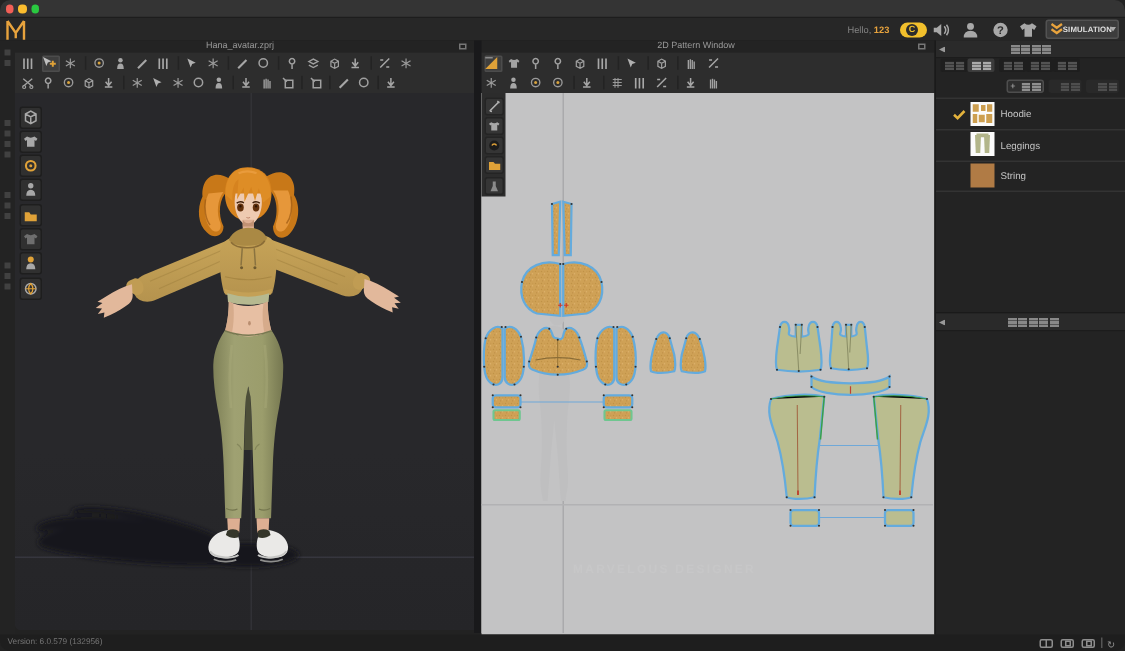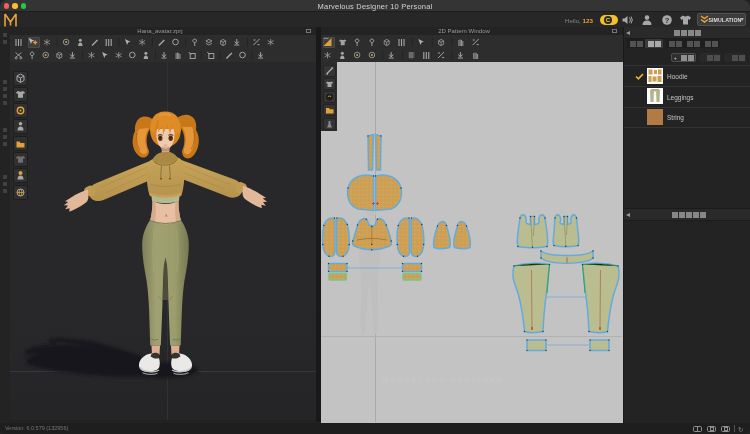--- a/index.html
+++ b/index.html
@@ -3,21 +3,20 @@
 *{margin:0;padding:0;box-sizing:border-box}
 body{font-family:"Liberation Sans",sans-serif;background:#1a1a1a}
 #app{position:relative;width:750px;height:434px;overflow:hidden;background:#222;font-family:"Liberation Sans",sans-serif}
 .abs{position:absolute}
 </style></head><body>
 <div id="app">
 <div class="abs" style="left:0;top:0;width:750px;height:12px;background:#343434;border-radius:7px 7px 0 0;border-bottom:1px solid #1d1d1d"></div>
 <div class="abs" style="left:4.0px;top:3.2px;width:5.4px;height:5.4px;border-radius:50%;background:#f35f57"></div>
 <div class="abs" style="left:12.3px;top:3.2px;width:5.4px;height:5.4px;border-radius:50%;background:#fbbd2e"></div>
 <div class="abs" style="left:20.6px;top:3.2px;width:5.4px;height:5.4px;border-radius:50%;background:#2ac840"></div>
-<div class="abs" style="left:0;top:2px;width:750px;text-align:center;font-size:7.5px;color:#d2d2d2;letter-spacing:.2px">Marvelous Designer 10 Personal</div>
 <div class="abs" style="left:0;top:12px;width:750px;height:15px;background:#272727"></div>
 <svg class="abs" style="left:3px;top:12.5px" width="15" height="15" viewBox="0 0 15 15">
 <path d="M2,1 V13.5 M13,1 V13.5 M2,1 L7.5,9 L13,1 M7.5,9 V12.5" stroke="#e8a33d" stroke-width="1.6" fill="none"></path>
     </svg>
 <div class="abs" style="left:565px;top:17px;font-size:6.2px;color:#858585">Hello, <span style="color:#e8a33d;font-weight:bold">123</span></div>
 <div class="abs" style="left:600px;top:15px;width:17.5px;height:10px;border-radius:5px;background:#f2c02c"></div>
 <div class="abs" style="left:604px;top:16px;width:8px;height:8px;border-radius:50%;background:#2c2c2c;color:#f3c32c;font-size:6px;font-weight:bold;text-align:center;line-height:8.4px">C</div>
 <svg class="abs" style="left:621px;top:14px" width="12" height="12" viewBox="0 0 12 12">
 <path d="M1.5,4.5 h2 l3,-2.5 v8 l-3,-2.5 h-2 z" fill="#a8a8a8"></path>
       <path d="M8.5,3.5 q2,2.5 0,5 M10,2.5 q2.6,3.5 0,7" stroke="#a8a8a8" stroke-width="1" fill="none"></path>

